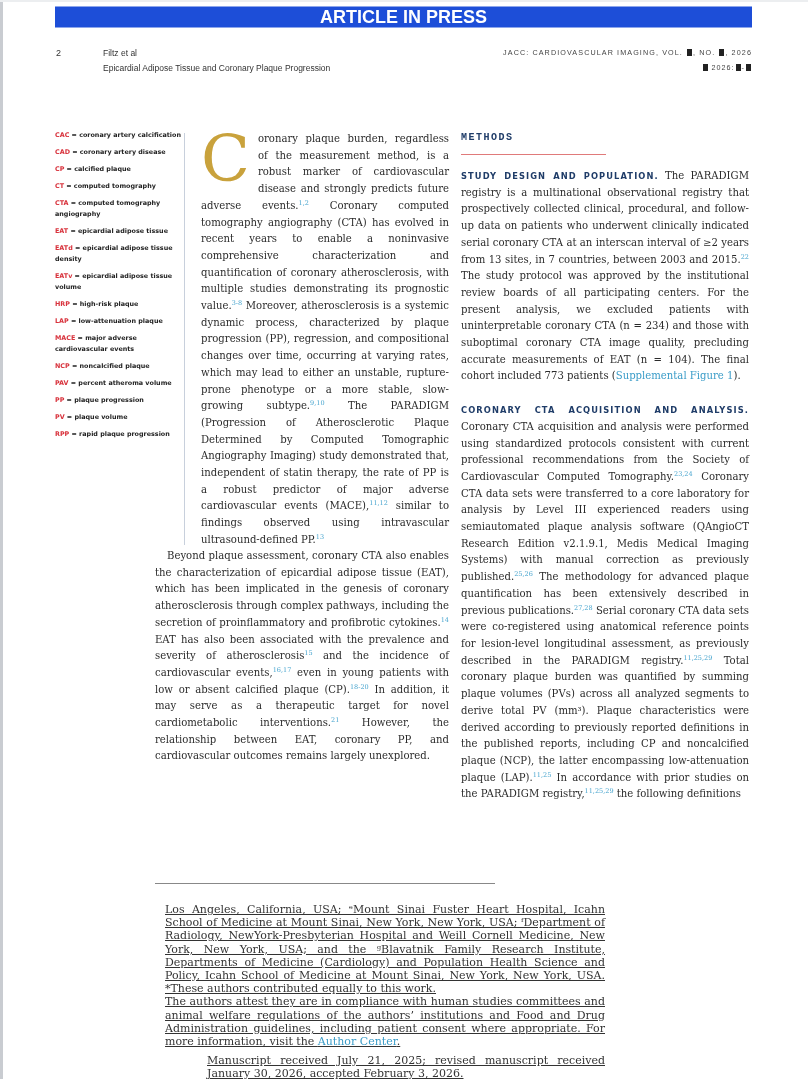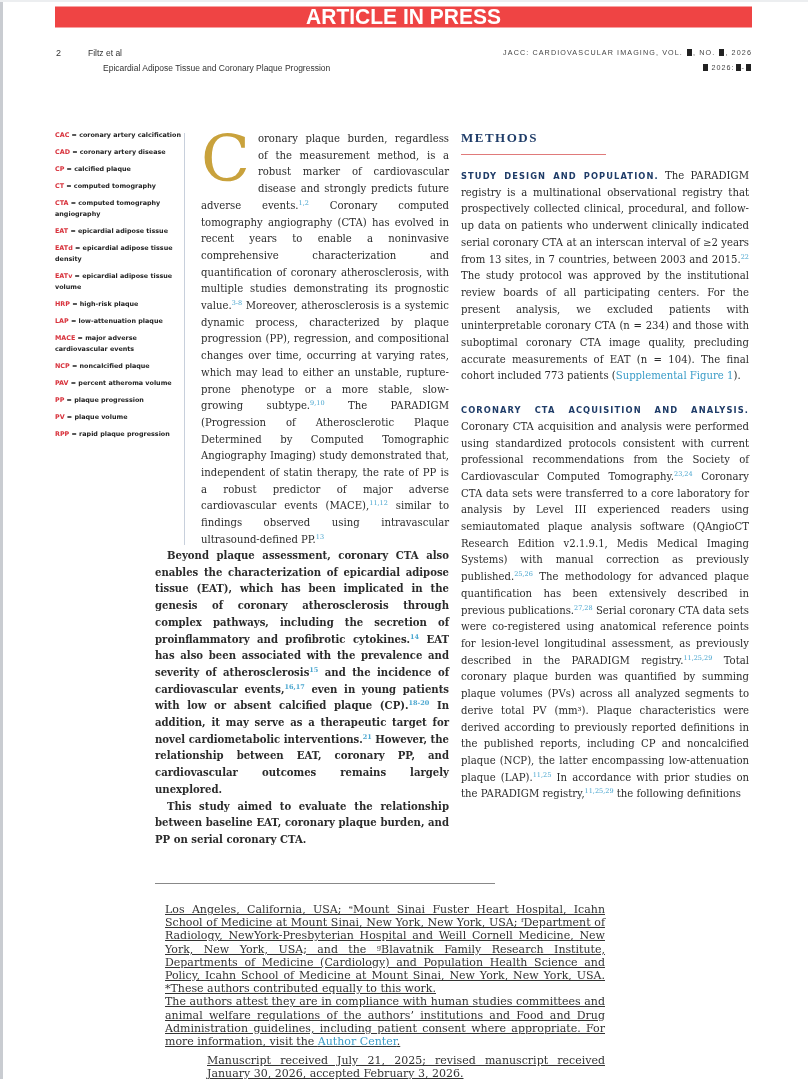--- a/index.html
+++ b/index.html
@@ -12,36 +12,36 @@
   }
   .left-edge {
     position: absolute; left: 0; top: 0; width: 3px; height: 1079px;
     background: #c9ccd1;
   }
   .top-edge {
     position: absolute; left: 0; top: 0; width: 808px; height: 2px; background: #eceef0;
   }
   .banner {
     position: absolute; left: 55px; top: 7px; width: 697px; height: 20px;
-    background: #ef4444;
+    background: #1d4ed8;
     color: #ffffff;
     font-family: "Liberation Sans", sans-serif;
     font-weight: bold;
-    font-size: 21px;
+    font-size: 18px;
     line-height: 20px;
     text-align: center;
     letter-spacing: 0px;
     transform: scaleY(1.05);
   }
   .page-num {
     position: absolute; left: 56px; top: 48px;
     font-family: "Liberation Sans", sans-serif; font-size: 9px; color: #333;
   }
   .run-auth {
-    position: absolute; left: 88px; top: 48px;
+    position: absolute; left: 103px; top: 48px;
     font-family: "Liberation Sans", sans-serif; font-size: 8.5px; color: #333;
   }
   .run-title {
     position: absolute; left: 103px; top: 63px;
     font-family: "Liberation Sans", sans-serif; font-size: 8.5px; color: #333;
   }
   .run-journal {
     position: absolute; right: 56px; top: 48px;
     font-family: "Liberation Sans", sans-serif; font-size: 7.2px; letter-spacing: 1.1px; color: #444; margin-left: 33px;
   }
@@ -72,33 +72,33 @@
   
   .col {
     position: absolute;
     font-size: 10.1px;
     line-height: 16.7px;
     text-align: justify;
     color: #2b2b2b;
   }
   .col p { margin: 0; }
   .col1 { left: 201px; top: 131px; width: 248px; }
-  .col1b { left: 155px; top: 548px; width: 294px; font-weight: bold; }
+  .col1b { left: 155px; top: 548px; width: 294px; }
   .col2 { left: 461px; top: 131px; width: 288px; }
   .indent { text-indent: 12px; }
   .dropcap {
     float: left; font-size: 64px; line-height: 52px; height: 52px;
     color: #c9a23c; margin: 2px 8px 0 0; font-family: "DejaVu Serif", serif; font-weight: normal;
   }
   sup.ref { color: #4aa6cf; font-size: 6.5px; line-height: 0; vertical-align: 4px; }
   a.link { color: #3a9cc8; text-decoration: none; }
 
   .methods-head {
-    font-family: Liberation Serif, serif; font-weight: bold; color: #1f3c68;
-    font-size: 13px; letter-spacing: 1.5px; line-height: 14px; margin-top: 0px;
+    font-family: Liberation Mono, monospace; font-weight: bold; color: #1f3c68;
+    font-size: 10px; letter-spacing: 1.5px; line-height: 14px; margin-top: 0px;
   }
   .methods-rule { width: 145px; height: 1px; background: #e07a7a; margin: 9px 0 13px 0; }
   .sub-head {
     font-family: "DejaVu Sans", sans-serif; font-weight: bold; color: #1f3c68;
     font-size: 8.3px; letter-spacing: 1.1px;
   }
   .gap { height: 17px; }
 
   
   .foot-rule {
@@ -153,21 +153,20 @@
   <div class="abbr-item"><span class="term">RPP</span><span> = rapid plaque progression</span></div>
 </div>
 <div class="sidebar-rule"></div>
 
 <div class="col col1">
   <p><span class="dropcap">C</span><span>oronary plaque burden, regardless of the measurement method, is a robust marker of cardiovascular disease and strongly predicts future adverse events.</span><sup class="ref">1,2</sup><span> Coronary computed tomography angiography (CTA) has evolved in recent years to enable a noninvasive comprehensive characterization and quantification of coronary atherosclerosis, with multiple studies demonstrating its prognostic value.</span><sup class="ref">3-8</sup><span> Moreover, atherosclerosis is a systemic dynamic process, characterized by plaque progression (PP), regression, and compositional changes over time, occurring at varying rates, which may lead to either an unstable, rupture-prone phenotype or a more stable, slow-growing subtype.</span><sup class="ref">9,10</sup><span> The PARADIGM (Progression of Atherosclerotic Plaque Determined by Computed Tomographic Angiography Imaging) study demonstrated that, independent of statin therapy, the rate of PP is a robust predictor of major adverse cardiovascular events (MACE),</span><sup class="ref">11,12</sup><span> similar to findings observed using intravascular ultrasound-defined PP.</span><sup class="ref">13</sup></p>
 </div>
 
 <div class="col col1b">
   <p class="indent"><span>Beyond plaque assessment, coronary CTA also enables the characterization of epicardial adipose tissue (EAT), which has been implicated in the genesis of coronary atherosclerosis through complex pathways, including the secretion of proinflammatory and profibrotic cytokines.</span><sup class="ref">14</sup><span> EAT has also been associated with the prevalence and severity of atherosclerosis</span><sup class="ref">15</sup><span> and the incidence of cardiovascular events,</span><sup class="ref">16,17</sup><span> even in young patients with low or absent calcified plaque (CP).</span><sup class="ref">18-20</sup><span> In addition, it may serve as a therapeutic target for novel cardiometabolic interventions.</span><sup class="ref">21</sup><span> However, the relationship between EAT, coronary PP, and cardiovascular outcomes remains largely unexplored.</span></p>
-  <p class="indent">This study aimed to evaluate the relationship between baseline EAT, coronary plaque burden, and PP on serial coronary CTA.</p>
 </div>
 
 <div class="col col2">
   <div class="methods-head">METHODS</div>
   <div class="methods-rule"></div>
   <p><span class="sub-head">STUDY DESIGN AND POPULATION.</span><span> The PARADIGM registry is a multinational observational registry that prospectively collected clinical, procedural, and follow-up data on patients who underwent clinically indicated serial coronary CTA at an interscan interval of ≥2 years from 13 sites, in 7 countries, between 2003 and 2015.</span><sup class="ref">22</sup><span> The study protocol was approved by the institutional review boards of all participating centers. For the present analysis, we excluded patients with uninterpretable coronary CTA (n = 234) and those with suboptimal coronary CTA image quality, precluding accurate measurements of EAT (n = 104). The final cohort included 773 patients (</span><a class="link">Supplemental Figure 1</a><span>).</span></p>
   <div class="gap"></div>
   <p><span class="sub-head">CORONARY CTA ACQUISITION AND ANALYSIS.</span><span> Coronary CTA acquisition and analysis were performed using standardized protocols consistent with current professional recommendations from the Society of Cardiovascular Computed Tomography.</span><sup class="ref">23,24</sup><span> Coronary CTA data sets were transferred to a core laboratory for analysis by Level III experienced readers using semiautomated plaque analysis software (QAngioCT Research Edition v2.1.9.1, Medis Medical Imaging Systems) with manual correction as previously published.</span><sup class="ref">25,26</sup><span> The methodology for advanced plaque quantification has been extensively described in previous publications.</span><sup class="ref">27,28</sup><span> Serial coronary CTA data sets were co-registered using anatomical reference points for lesion-level longitudinal assessment, as previously described in the PARADIGM registry.</span><sup class="ref">11,25,29</sup><span> Total coronary plaque burden was quantified by summing plaque volumes (PVs) across all analyzed segments to derive total PV (mm³). Plaque characteristics were derived according to previously reported definitions in the published reports, including CP and noncalcified plaque (NCP), the latter encompassing low-attenuation plaque (LAP).</span><sup class="ref">11,25</sup><span> In accordance with prior studies on the PARADIGM registry,</span><sup class="ref">11,25,29</sup><span> the following definitions</span></p>
 </div>
 

